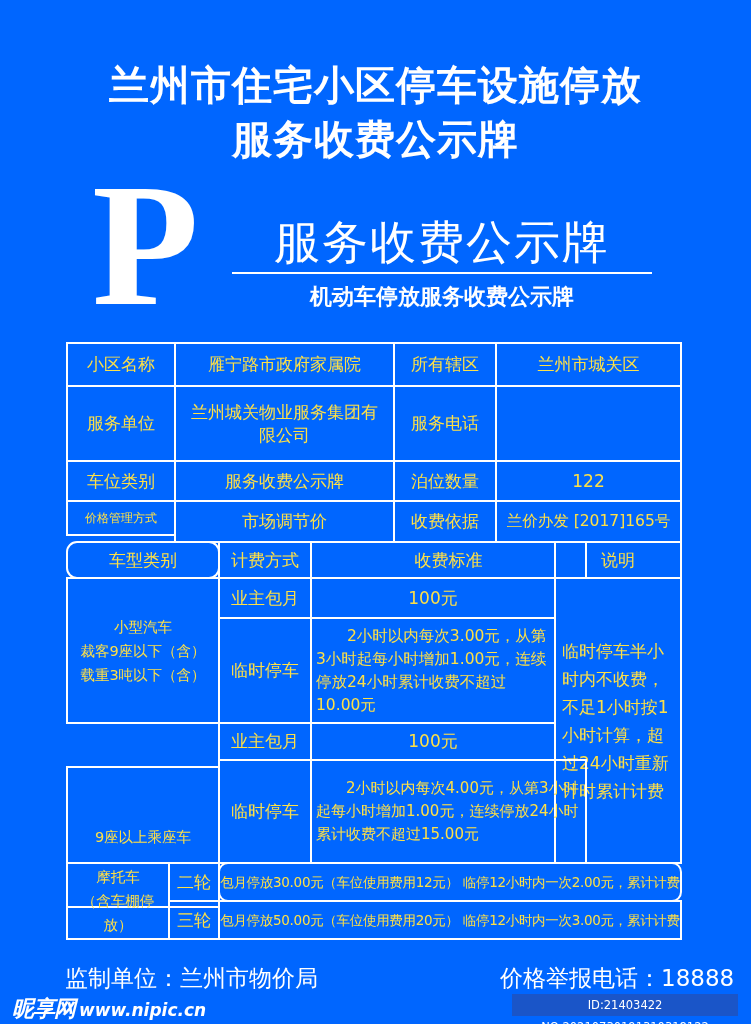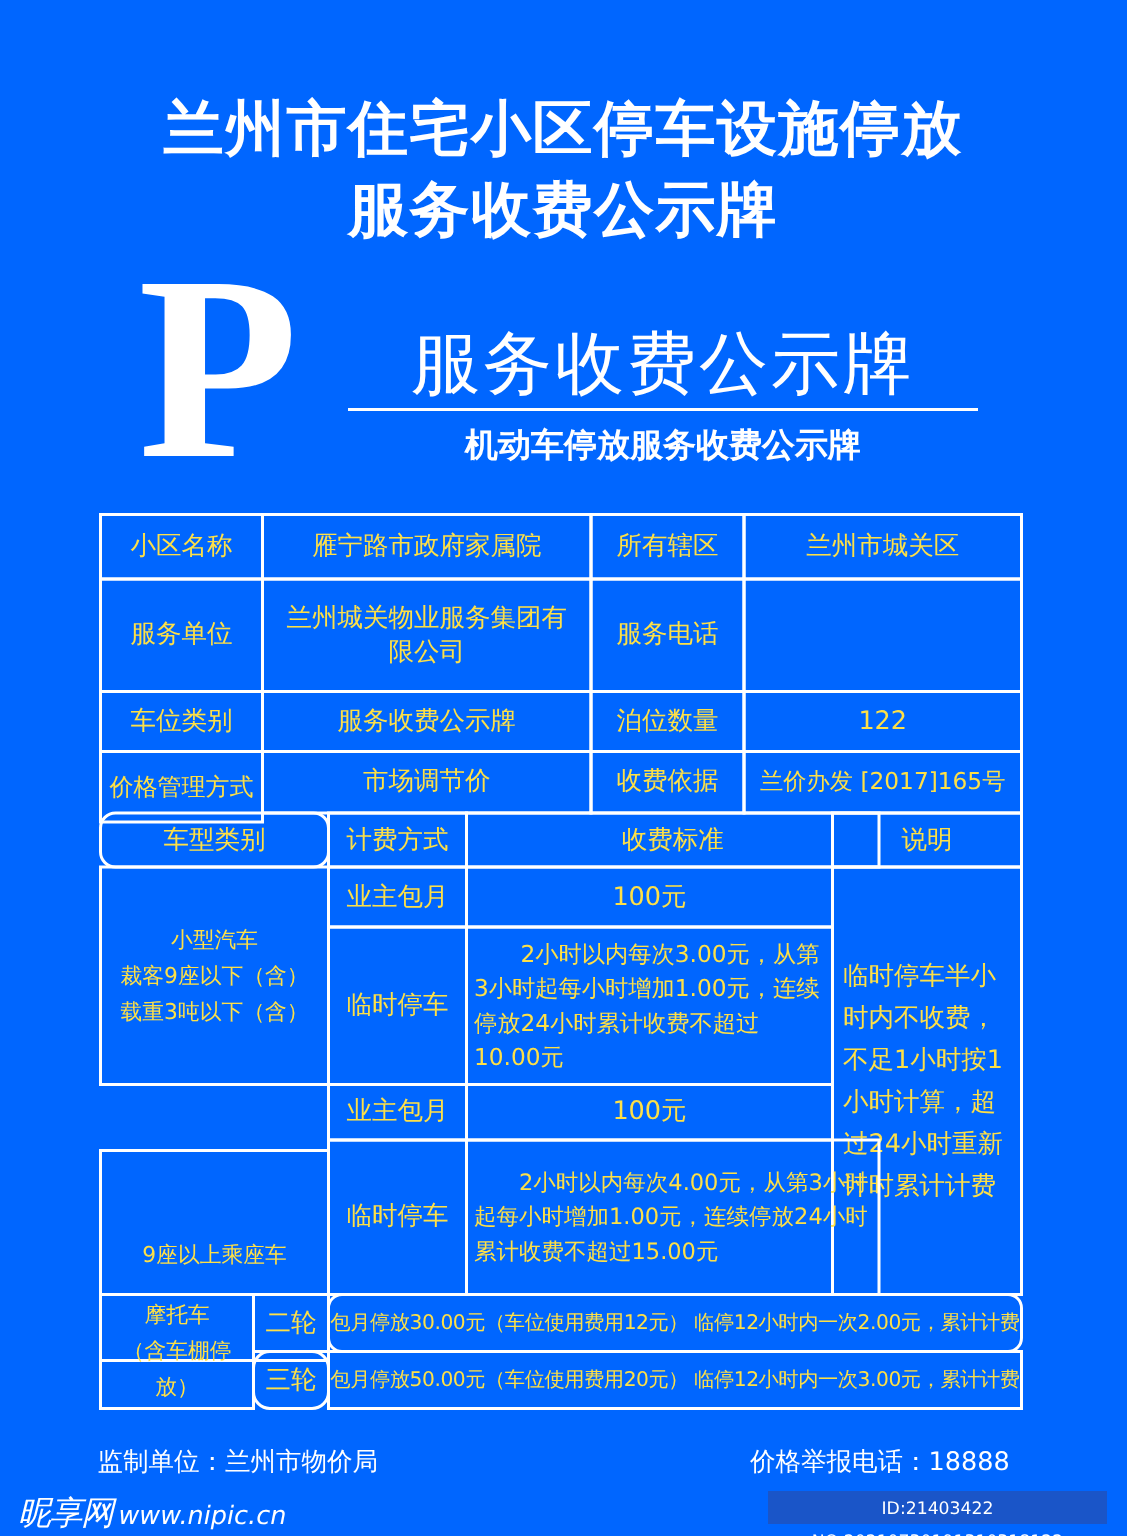--- a/index.html
+++ b/index.html
@@ -21,22 +21,22 @@
   .subline { left:232px; top:272px; width:420px; height:2px; background:#fff; }
   .subhead2 { left:232px; top:282px; width:420px; text-align:center; font-size:22px; font-weight:bold; font-family:"DejaVu Serif","Liberation Serif",serif; }
   .cell {
     position:absolute; box-sizing:border-box; border:2px solid #ffffff;
     display:flex; align-items:center; justify-content:center; text-align:center;
     font-size:17px; line-height:23px; padding:0 4px; color:#fde047;
   }
   .cell.left { justify-content:flex-start; text-align:left; }
   .small { font-size:14.5px; line-height:24px; }
   .moto { font-size:13.5px; white-space:nowrap; letter-spacing:-0.3px; }
-  .footer { top:963px; font-size:17px; }
-  .logo { left:12px; top:994px; font-size:22px; font-weight:normal; font-style:italic; letter-spacing:-1px; }
+  .footer { top:963px; font-size:23px; }
+  .logo { left:12px; top:994px; font-size:22px; font-weight:bold; font-style:italic; letter-spacing:-1px; }
   .logo .url { font-size:17px; margin-left:4px; letter-spacing:0; }
   .idbox { left:512px; top:994px; width:226px; height:22px; background:#1a55c8; font-size:11.5px; line-height:22px; text-align:center; }
 </style>
 </head>
 <body>
 
 <div class="abs title" style="top:58px;">兰州市住宅小区停车设施停放</div>
 <div class="abs title" style="top:112px;">服务收费公示牌</div>
 
 <div class="abs bigp">P</div>
@@ -53,21 +53,21 @@
   <div class="cell" style="left:66px;top:385px;width:110px;height:77px;">服务单位</div>
   <div class="cell" style="left:174px;top:385px;width:221px;height:77px;padding:0 10px;">兰州城关物业服务集团有限公司</div>
   <div class="cell" style="left:393px;top:385px;width:104px;height:77px;">服务电话</div>
   <div class="cell" style="left:495px;top:385px;width:187px;height:77px;"></div>
 
   <div class="cell" style="left:66px;top:460px;width:110px;height:42px;">车位类别</div>
   <div class="cell" style="left:174px;top:460px;width:221px;height:42px;">服务收费公示牌</div>
   <div class="cell" style="left:393px;top:460px;width:104px;height:42px;">泊位数量</div>
   <div class="cell" style="left:495px;top:460px;width:187px;height:42px;">122</div>
 
-  <div class="cell" style="left:66px;top:500px;width:110px;height:49px;font-size:16px;text-align:right;">价格管理方式</div>
+  <div class="cell" style="left:66px;top:500px;width:110px;height:36px;font-size:12px;text-align:right;">价格管理方式</div>
   <div class="cell" style="left:174px;top:500px;width:221px;height:43px;">市场调节价</div>
   <div class="cell" style="left:393px;top:500px;width:104px;height:43px;">收费依据</div>
   <div class="cell" style="left:495px;top:500px;width:187px;height:43px;font-size:15.5px;">兰价办发 [2017]165号</div>
 </div>
 
 <div>
   <div class="cell" style="left:66px;top:541px;width:154px;height:38px;border-radius:11px;">车型类别</div>
   <div class="cell" style="left:218px;top:541px;width:94px;height:38px;">计费方式</div>
   <div class="cell" style="left:310px;top:541px;width:277px;height:38px;">收费标准</div>
   <div class="cell" style="left:554px;top:541px;width:128px;height:38px;">说明</div>
@@ -85,21 +85,21 @@
   <div class="cell small" style="left:66px;top:722px;width:154px;height:142px;margin-top:44px;">9座以上乘座车</div>
   <div class="cell" style="left:218px;top:722px;width:94px;height:39px;">业主包月</div>
   <div class="cell" style="left:310px;top:722px;width:246px;height:39px;">100元</div>
   <div class="cell" style="left:218px;top:759px;width:94px;height:105px;">临时停车</div>
   <div class="cell left" style="left:310px;top:759px;width:277px;height:105px;font-size:15px;">　　2小时以内每次4.00元，从第3小时起每小时增加1.00元，连续停放24小时累计收费不超过15.00元</div>
 
   <div class="cell small" style="left:66px;top:862px;width:104px;height:78px;white-space:pre-line;padding:0;">摩托车
 （含车棚停放）</div>
   <div class="cell" style="left:168px;top:862px;width:52px;height:40px;">二轮</div>
   <div class="cell moto" style="left:218px;top:862px;width:464px;height:40px;border-radius:10px;">包月停放30.00元（车位使用费用12元） 临停12小时内一次2.00元，累计计费</div>
-  <div class="cell" style="left:168px;top:900px;width:52px;height:40px;border-radius:12px;">三轮</div>
+  <div class="cell" style="left:168px;top:900px;width:52px;height:40px;">三轮</div>
   <div class="cell moto" style="left:218px;top:900px;width:464px;height:40px;">包月停放50.00元（车位使用费用20元） 临停12小时内一次3.00元，累计计费</div>
 </div>
 
 <div class="abs footer" style="left:65px;">监制单位：兰州市物价局</div>
 <div class="abs footer" style="left:500px;">价格举报电话：18888</div>
 
 <div class="abs logo">
   <span>昵享网</span><span class="url">www.nipic.cn</span>
 </div>
 <div class="abs idbox">ID:21403422 NO:20210730191310318122</div>

